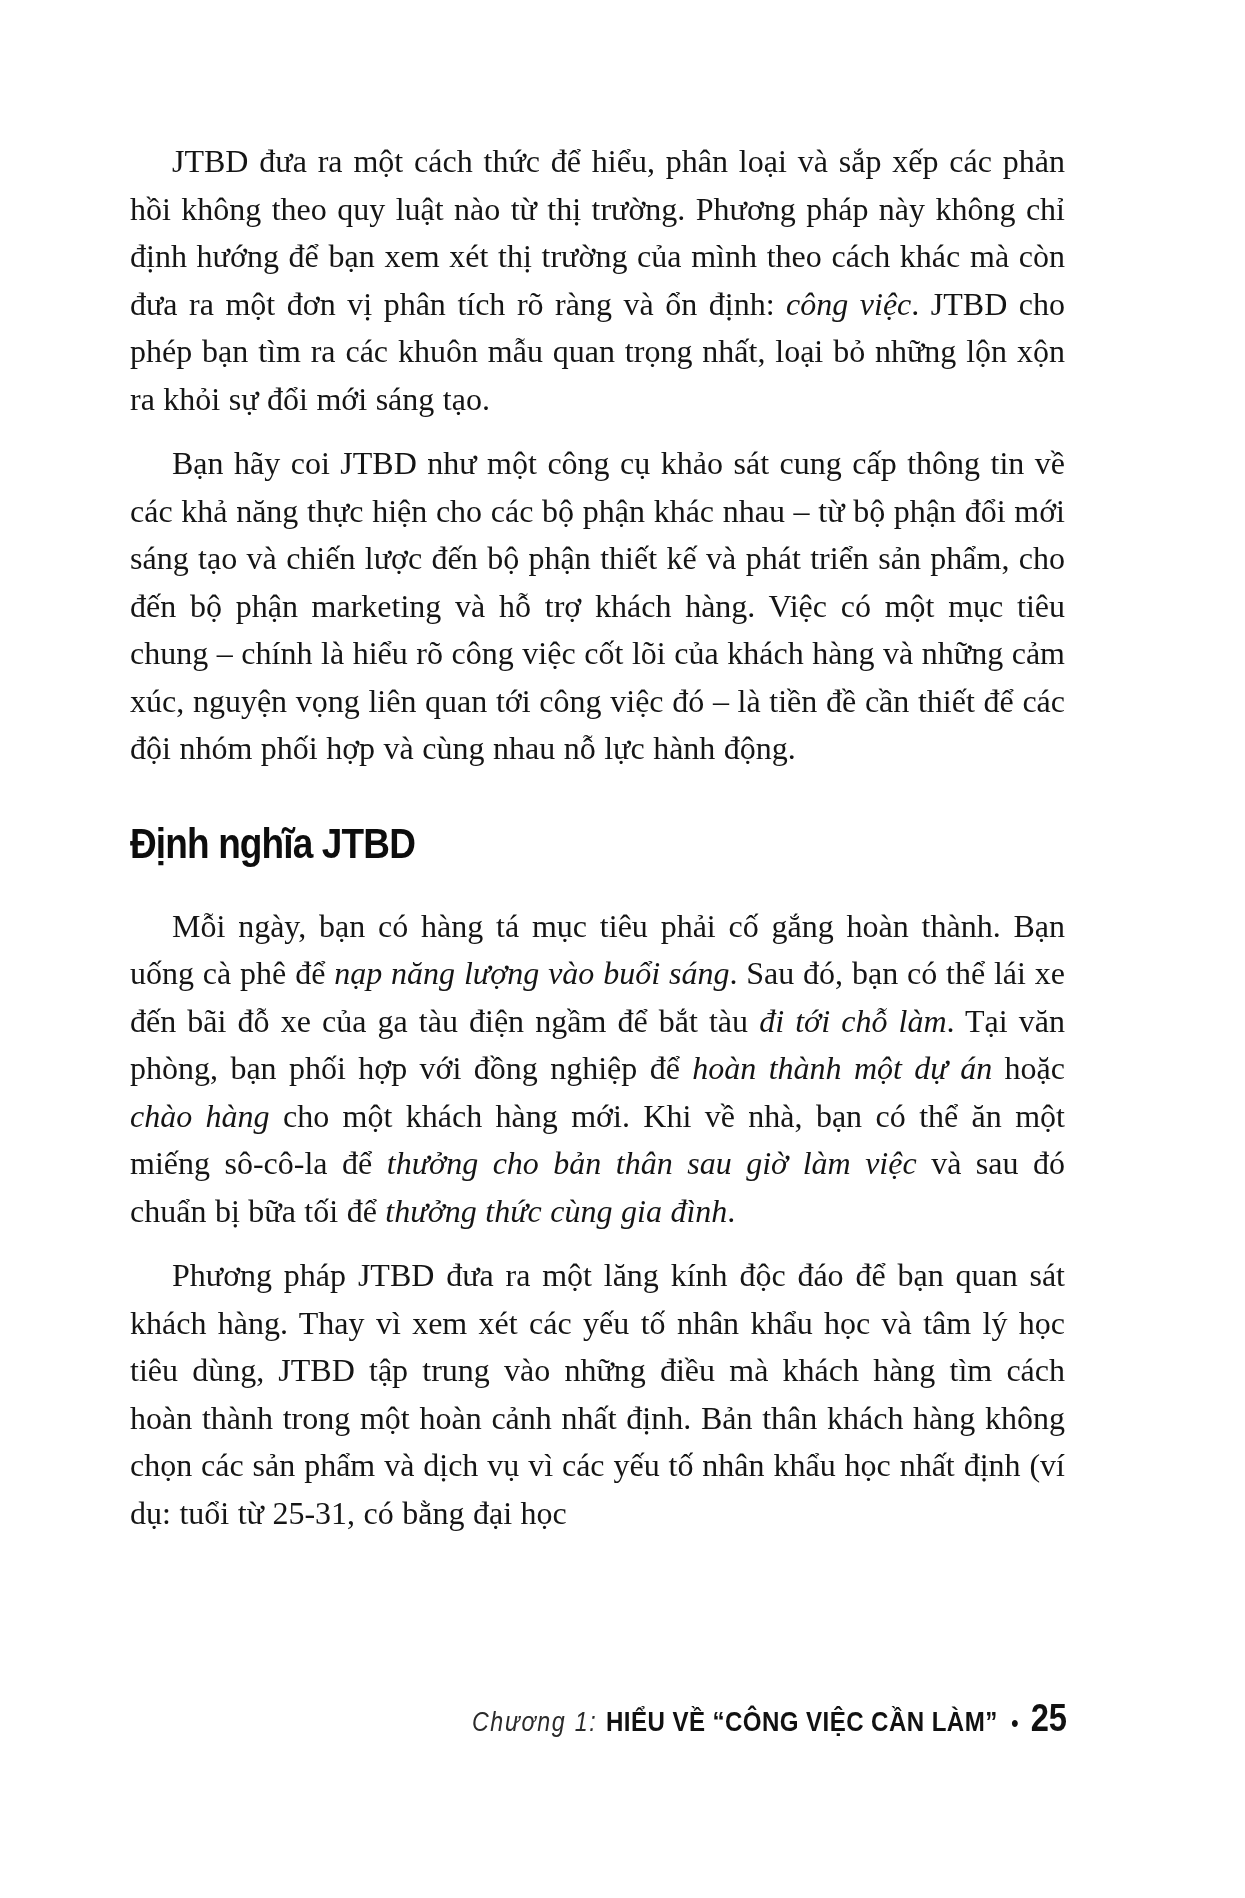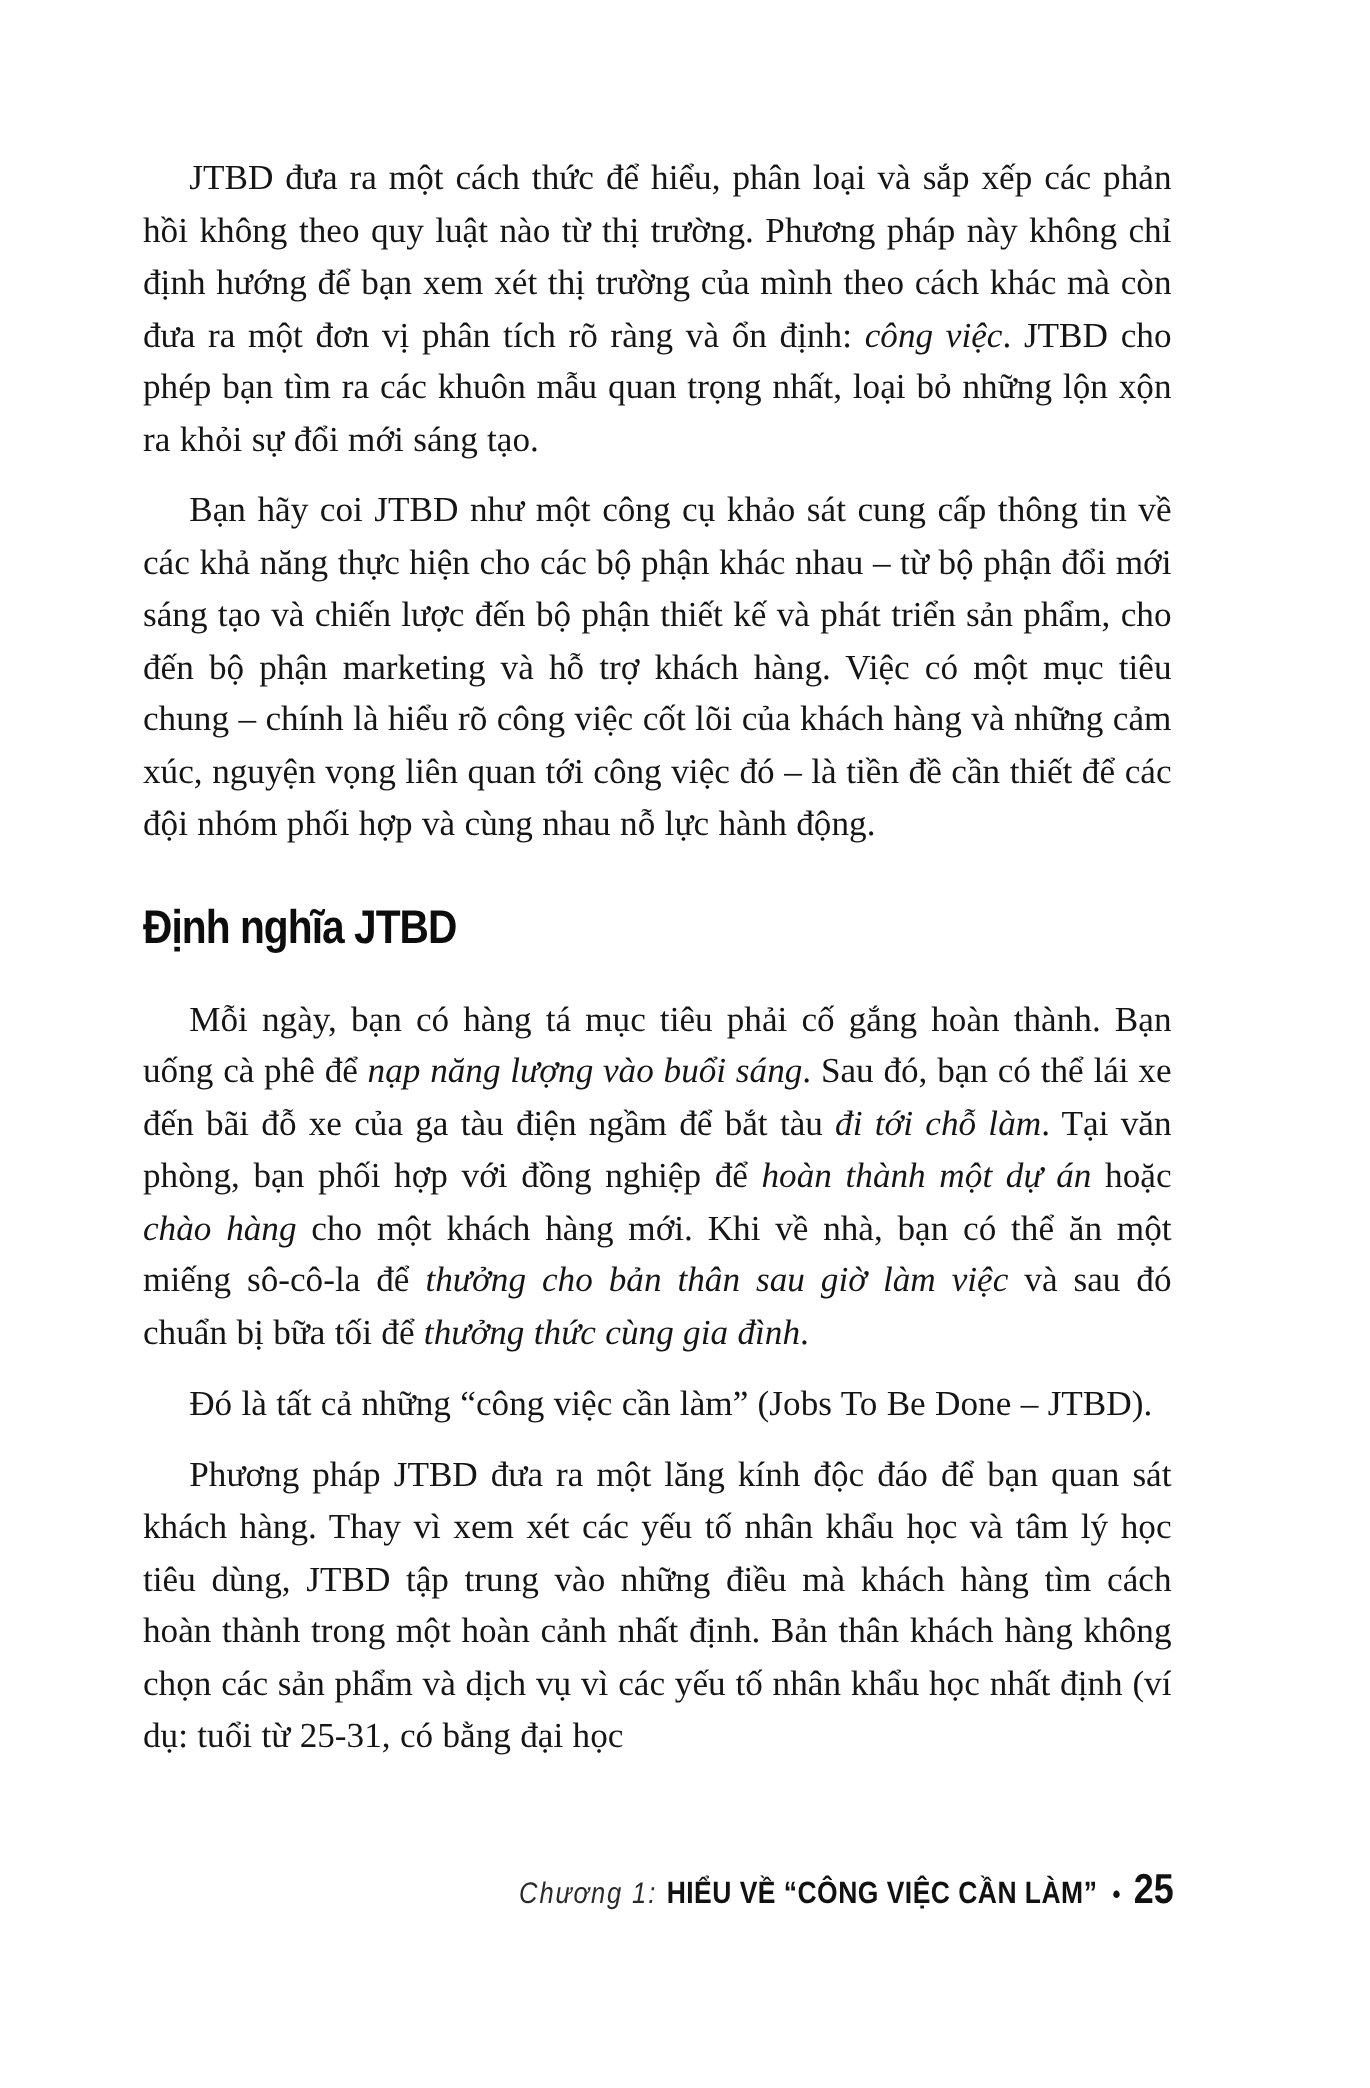--- a/index.html
+++ b/index.html
@@ -88,21 +88,20 @@
 </head>
 <body>
 
 <div class="page">
 
   <main class="body-text" id="content">
       <p class="para"><span class="run">JTBD đưa ra một cách thức để hiểu, phân loại và sắp xếp các phản hồi không theo quy luật nào từ thị trường. Phương pháp này không chỉ định hướng để bạn xem xét thị trường của mình theo cách khác mà còn đưa ra một đơn vị phân tích rõ ràng và ổn định: </span><span class="run italic">công việc</span><span class="run">. JTBD cho phép bạn tìm ra các khuôn mẫu quan trọng nhất, loại bỏ những lộn xộn ra khỏi sự đổi mới sáng tạo.</span></p>
       <p class="para"><span class="run">Bạn hãy coi JTBD như một công cụ khảo sát cung cấp thông tin về các khả năng thực hiện cho các bộ phận khác nhau – từ bộ phận đổi mới sáng tạo và chiến lược đến bộ phận thiết kế và phát triển sản phẩm, cho đến bộ phận marketing và hỗ trợ khách hàng. Việc có một mục tiêu chung – chính là hiểu rõ công việc cốt lõi của khách hàng và những cảm xúc, nguyện vọng liên quan tới công việc đó – là tiền đề cần thiết để các đội nhóm phối hợp và cùng nhau nỗ lực hành động.</span></p>
       <h2 class="section-heading">Định nghĩa JTBD</h2>
       <p class="para"><span class="run">Mỗi ngày, bạn có hàng tá mục tiêu phải cố gắng hoàn thành. Bạn uống cà phê để </span><span class="run italic">nạp năng lượng vào buổi sáng</span><span class="run">. Sau đó, bạn có thể lái xe đến bãi đỗ xe của ga tàu điện ngầm để bắt tàu </span><span class="run italic">đi tới chỗ làm</span><span class="run">. Tại văn phòng, bạn phối hợp với đồng nghiệp để </span><span class="run italic">hoàn thành một dự án</span><span class="run"> hoặc </span><span class="run italic">chào hàng</span><span class="run"> cho một khách hàng mới. Khi về nhà, bạn có thể ăn một miếng sô-cô-la để </span><span class="run italic">thưởng cho bản thân sau giờ làm việc</span><span class="run"> và sau đó chuẩn bị bữa tối để </span><span class="run italic">thưởng thức cùng gia đình</span><span class="run">.</span></p>
-      <p class="para"><span class="run">Đó là tất cả những “công việc cần làm” (Jobs To Be Done – JTBD).</span></p>
       <p class="para"><span class="run">Phương pháp JTBD đưa ra một lăng kính độc đáo để bạn quan sát khách hàng. Thay vì xem xét các yếu tố nhân khẩu học và tâm lý học tiêu dùng, JTBD tập trung vào những điều mà khách hàng tìm cách hoàn thành trong một hoàn cảnh nhất định. Bản thân khách hàng không chọn các sản phẩm và dịch vụ vì các yếu tố nhân khẩu học nhất định (ví dụ: tuổi từ 25-31, có bằng đại học</span></p>
     </main>
 
   <footer class="running-footer">
     <span class="chap-label">Chương 1:</span>
     <span class="chap-title">HIỂU VỀ “CÔNG VIỆC CẦN LÀM”</span>
     <span class="footer-sep">•</span>
     <span class="page-num">25</span>
   </footer>
 

